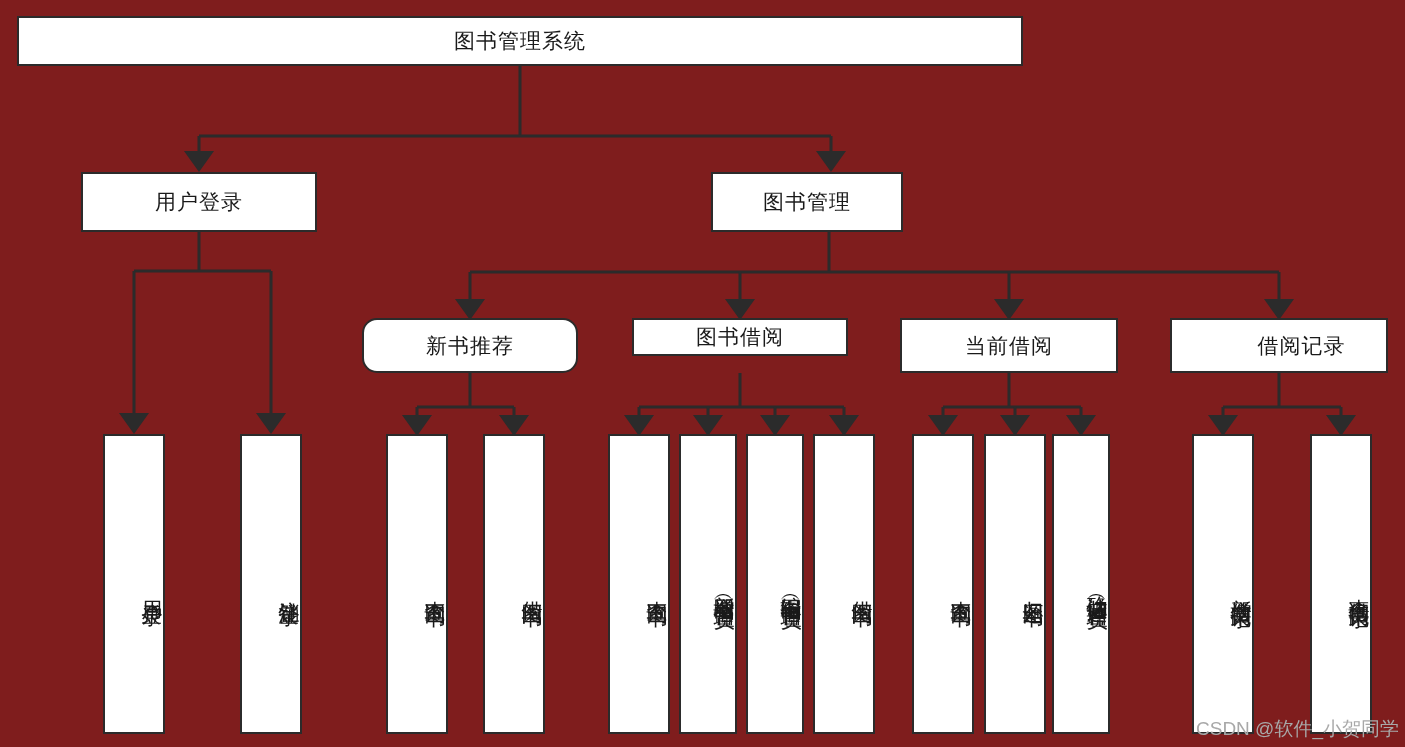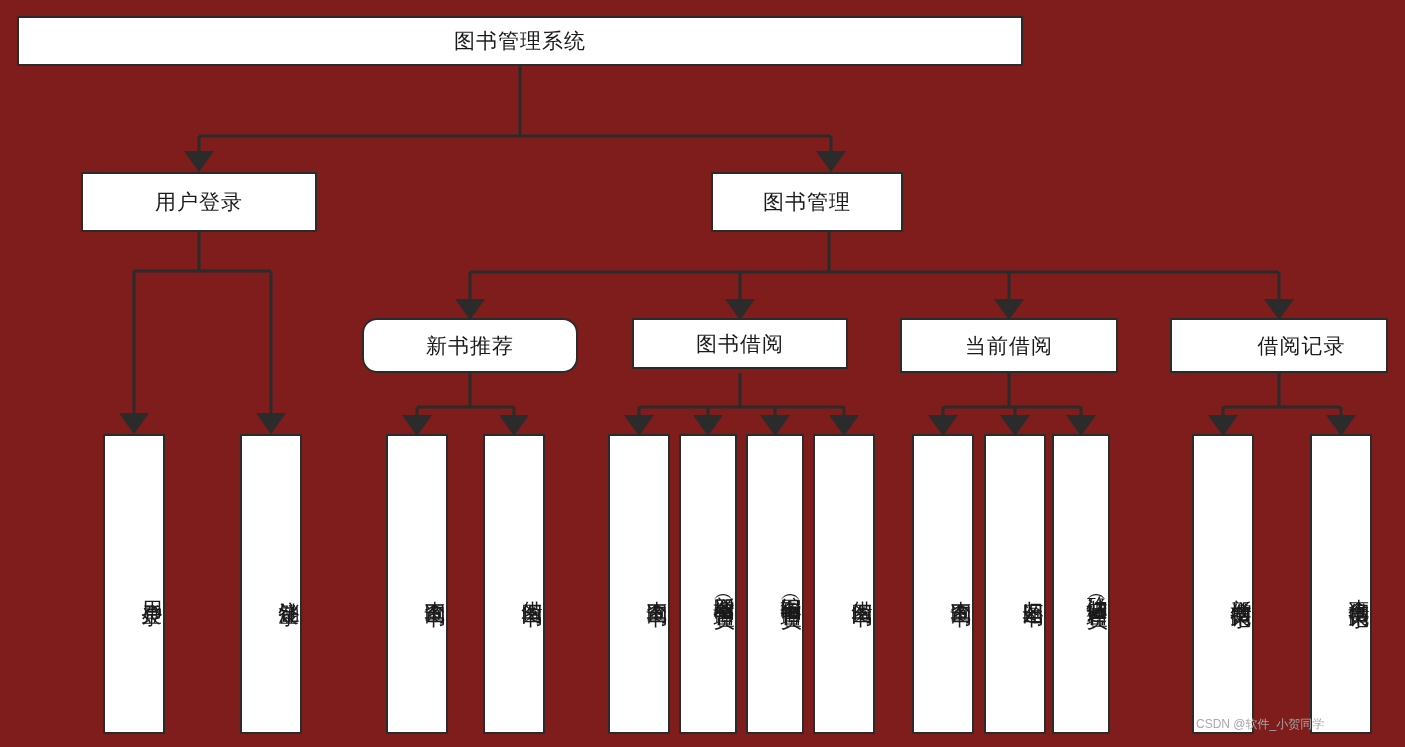--- a/index.html
+++ b/index.html
@@ -48,21 +48,21 @@
     align-items: flex-start;
     justify-content: center;
   }
   .node.vert .vtext {
     writing-mode: vertical-rl;
     text-orientation: upright;
     white-space: nowrap;
   }
   .watermark {
     position: absolute;
-    font-size: 12px;
+    font-size: 19px;
     color: #a8a8a8;
     white-space: nowrap;
     pointer-events: none;
   }
 </style>
 </head>
 <body>
 
 <div id="canvas">
 
@@ -116,21 +116,21 @@
       <path d="M1341,407 L1341,424" marker-end="url(#arrow)"></path>
     </g>
   </svg>
 
   <div class="node horiz" id="n-root" style="left: 17px; top: 16px; width: 1006px; height: 50px;">图书管理系统</div>
 
   <div class="node horiz" id="n-user-login" style="left: 81px; top: 172px; width: 236px; height: 60px;">用户登录</div>
   <div class="node horiz" id="n-book-manage" style="left: 711px; top: 172px; width: 192px; height: 60px;">图书管理</div>
 
   <div class="node horiz" id="n-new-book-recommend" style="left: 362px; top: 318px; width: 216px; height: 55px; border-radius: 15px;">新书推荐</div>
-  <div class="node horiz" id="n-book-borrow" style="left: 632px; top: 318px; width: 216px; height: 51px;">图书借阅</div>
+  <div class="node horiz" id="n-book-borrow" style="left: 632px; top: 318px; width: 216px; height: 38px;">图书借阅</div>
   <div class="node horiz" id="n-current-borrow" style="left: 900px; top: 318px; width: 218px; height: 55px;">当前借阅</div>
   <div class="node horiz" id="n-borrow-record" style="left: 1170px; top: 318px; width: 218px; height: 55px; padding-left: 45px;">借阅记录</div>
 
   <div class="node vert" id="n-leaf-0" style="left: 103px; top: 434px; width: 62px; height: 300px;">
     <span class="vtext">用户登录</span>
   </div>
   <div class="node vert" id="n-leaf-1" style="left: 240px; top: 434px; width: 62px; height: 300px;">
     <span class="vtext">注销登录</span>
   </div>
   <div class="node vert" id="n-leaf-2" style="left: 386px; top: 434px; width: 62px; height: 300px;">

